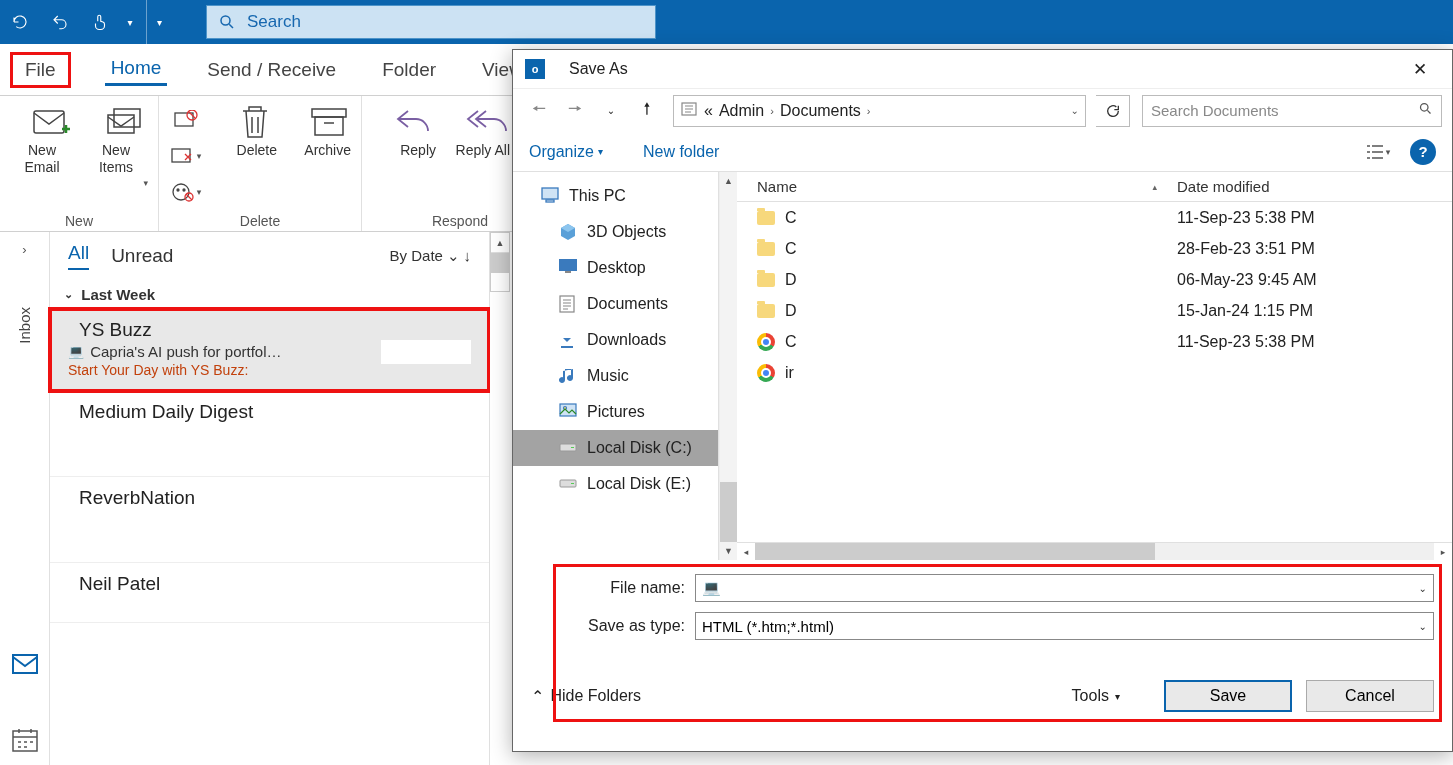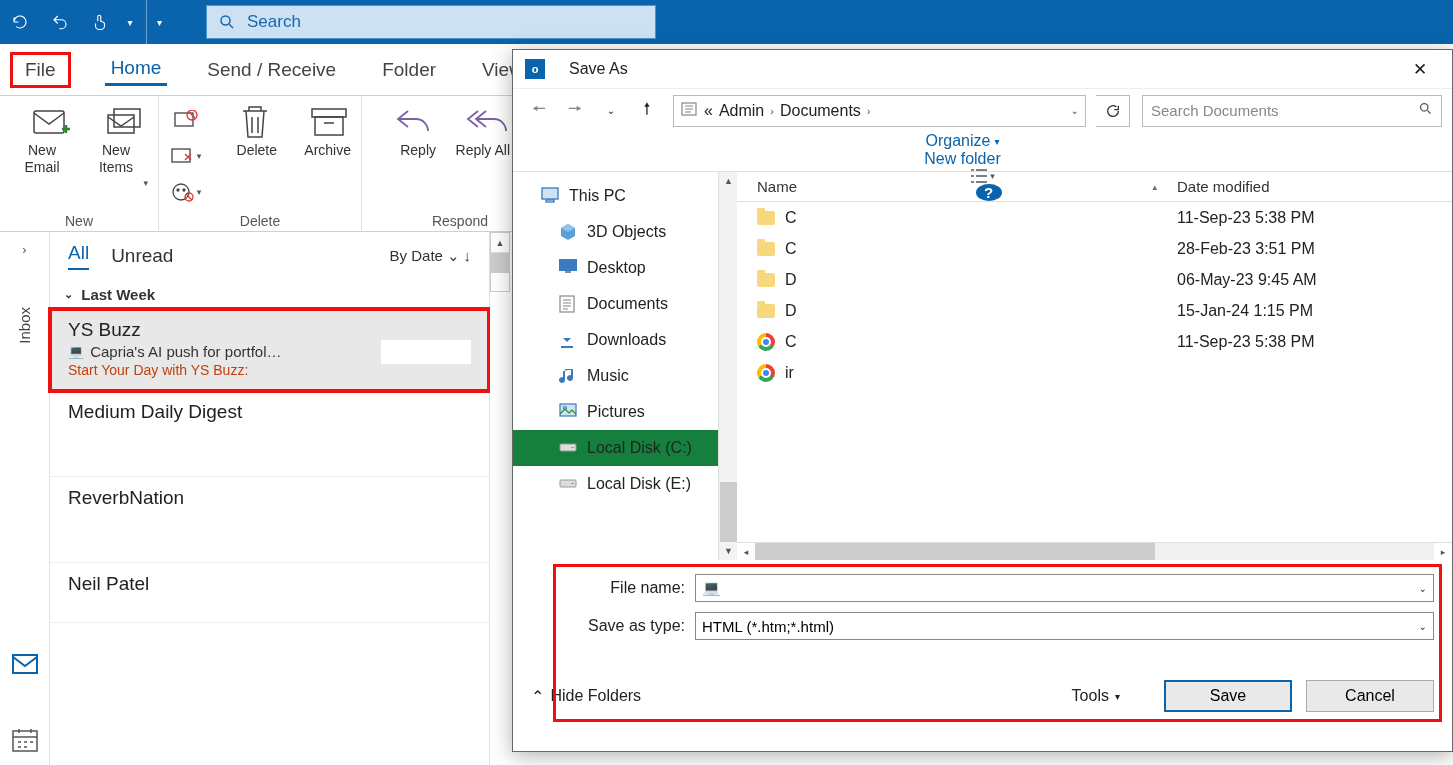--- a/index.html
+++ b/index.html
@@ -45,21 +45,21 @@
 .filterbar .ftab { font-size:19px; color:#333; }
 .filterbar .ftab.active { color:#0a64ad; border-bottom:2px solid #0a64ad; padding-bottom:4px;}
 .filterbar .spacer2 { flex:1; }
 .filterbar .sort { font-size:15px; color:#333; display:flex;gap:4px;}
 
 .grouphdr { display:flex; align-items:center; padding:6px 14px; font-size:15px; color:#333; font-weight:600; gap:8px;}
 .grouphdr .chev { font-size:11px; }
 
 .msgitem { padding:10px 18px 12px 18px; border-bottom:1px solid #eee; }
 .msgitem.sel { background:#e8e8e8; }
-.msgitem .sender { font-size:19px; color:#222; }
+.msgitem .sender { font-size:19px; color:#222;margin-left:11px; }
 .msgitem .subj { font-size:15px; color:#333; display:flex; align-items:center; gap:6px; margin-top:2px;}
 .msgitem .subj .laptop { font-size:13px; }
 .msgitem .preview { font-size:14px; color:#c2410c; margin-top:2px;}
 .msgitem.hl { outline:4px solid #e11; outline-offset:-2px; }
 .msgitem .whitebox { width:90px; height:24px; background:#fff; display:inline-block; float:right; margin-top:-20px;}
 
 .content { flex:1; background:#fff; position:relative; }
 .scrollbar-track { position:absolute; left:0; top:0; width:20px; height:60px; background:#fff; border:1px solid #ccc;}
 .scrollbar-track .up { height:20px; display:flex;align-items:center;justify-content:center;font-size:9px;color:#555;border-bottom:1px solid #ddd;}
 .scrollbar-track .thumb { height:20px; background:#ccc;}
@@ -77,31 +77,31 @@
 .dlg-nav .addrbar { flex:1; height:32px; border:1px solid #bbb; display:flex; align-items:center; padding:0 6px; gap:6px; margin:0 6px;}
 .dlg-nav .addrbar .chev { font-size:11px; color:#555; }
 .dlg-nav .addrbar .seg { font-size:16px; color:#222; }
 .dlg-nav .addrbar .dropcaret { margin-left:auto; font-size:10px; color:#555;}
 .dlg-nav .refresh { width:34px;height:32px; border:1px solid #bbb; display:flex;align-items:center;justify-content:center; border-left:none;}
 .dlg-nav .searchbox { width:300px; height:32px; border:1px solid #bbb; display:flex; align-items:center; padding:0 8px; margin-left:8px;}
 .dlg-nav .searchbox input { border:none; outline:none; flex:1; font-size:15px; color:#777;}
 .dlg-nav .searchbox input::placeholder{color:#888;}
 .dlg-nav .searchbox .sicon2 { color:#555;}
 
-.dlg-toolbar { height:40px; display:flex; align-items:center; padding:0 16px; border-bottom:1px solid #e0e0e0;flex-direction:column;}
+.dlg-toolbar { height:40px; display:flex; align-items:center; padding:0 16px; border-bottom:1px solid #e0e0e0;}
 .dlg-toolbar .tlink { color:#0a64ad; font-size:16px; display:flex;align-items:center; gap:4px; margin-right:40px;}
 .dlg-toolbar .spacer3 {flex:1;}
 .dlg-toolbar .viewbtn { width:40px;height:28px; border:0; display:flex;align-items:center;justify-content:center; gap:2px;}
 .dlg-toolbar .helpbtn { width:26px;height:26px; border-radius:50%; background:#0a64ad; color:#fff; display:flex;align-items:center;justify-content:center; font-size:15px; font-weight:bold; margin-left:12px;}
 
 .dlg-body { display:flex; height:388px; }
 .dlg-tree { width:206px; border-right:1px solid #e0e0e0; overflow:hidden; padding-top:6px;}
 .tnode { display:flex; align-items:center; height:36px; padding-left:28px; font-size:16px; color:#222; gap:10px;}
 .tnode.indent { padding-left:46px; }
-.tnode.sel { background:#15803d; }
+.tnode.sel { background:#a3a3a3; }
 .tnode .ticon { width:18px;height:18px; display:inline-block;}
 .dlg-tscroll { width:18px; border-left:1px solid #eee; background:#f3f3f3; display:flex; flex-direction:column; align-items:center;}
 .dlg-tscroll .sarrow{height:18px;font-size:9px;color:#555;display:flex;align-items:center;justify-content:center;width:100%;}
 .dlg-tscroll .sthumb{flex:0 0 60px;background:#ccc;width:100%;}
 
 .dlg-files { flex:1; display:flex; flex-direction:column;}
 .fheader { display:flex; height:30px; border-bottom:1px solid #e0e0e0; font-size:15px; color:#333; align-items:center;}
 .fheader .col-name { width:430px; padding-left:20px; display:flex;align-items:center;gap:6px;}
 .fheader .col-date { flex:1; padding-left:10px;}
 .fheader .sorticon{font-size:9px;color:#666; margin-left:auto; margin-right:10px;}

